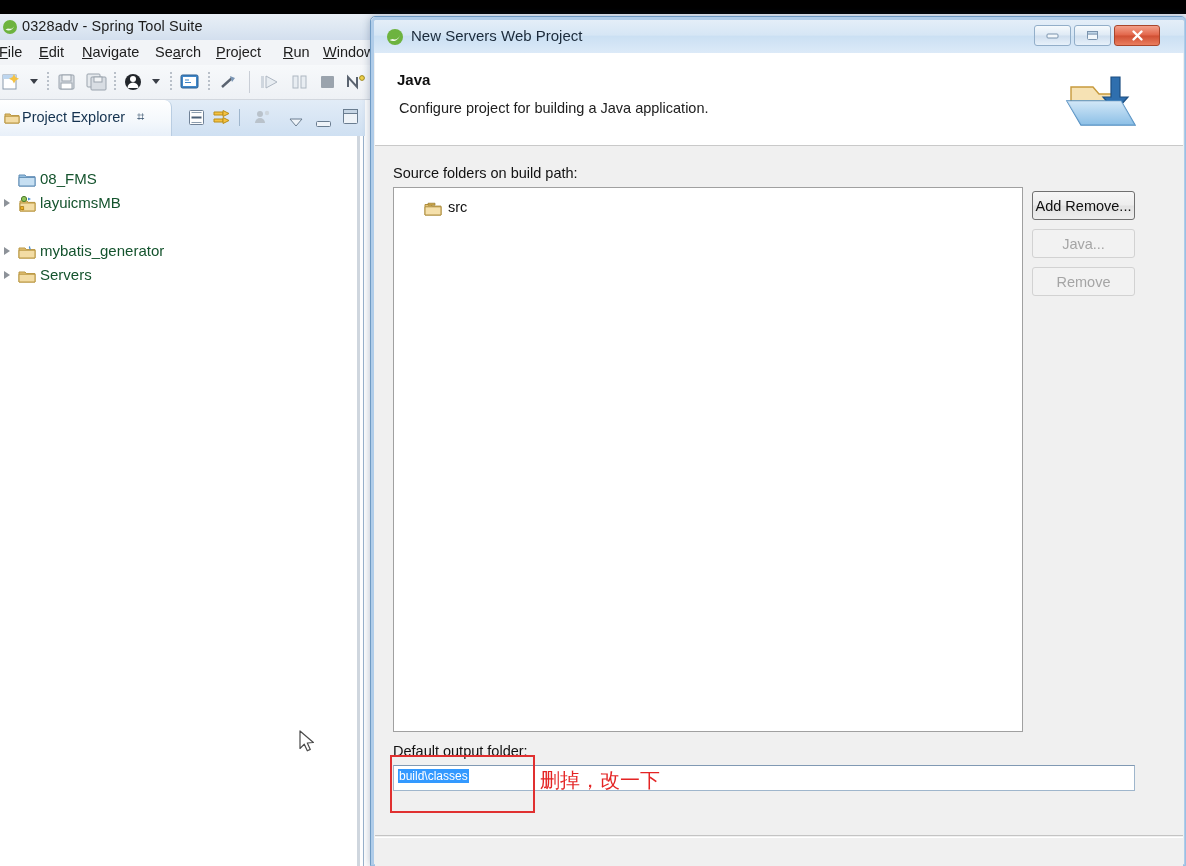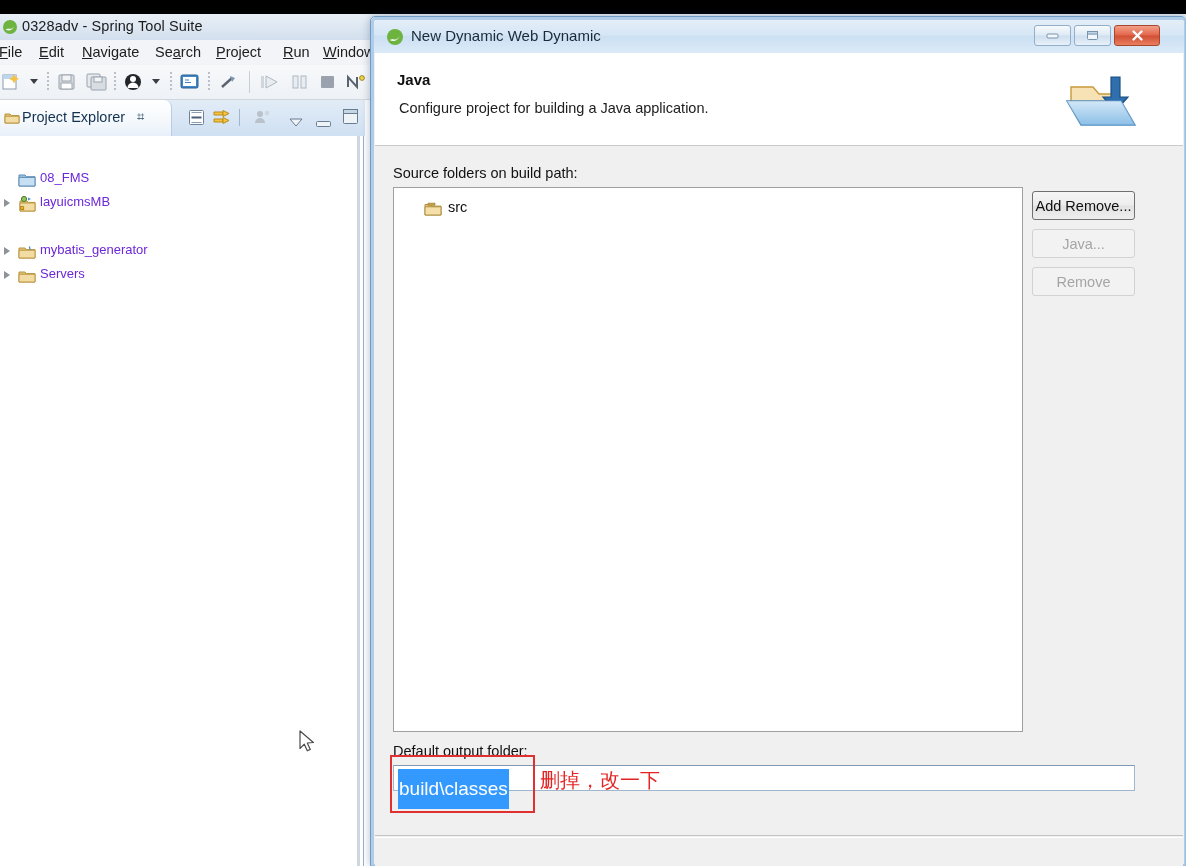--- a/index.html
+++ b/index.html
@@ -100,21 +100,21 @@
   }
   .tree-arrow {
     position: absolute; left: 4px; top: 7px;
     width: 0; height: 0;
     border-top: 4.5px solid transparent; border-bottom: 4.5px solid transparent;
     border-left: 6px solid #8d9299;
   }
   .tree-icon { position: absolute; left: 18px; top: 3px; width: 18px; height: 18px; }
   .tree-label {
     position: absolute; left: 40px; top: 2px;
-    font-size: 13px; color: #6d28d9; white-space: nowrap;
+    font-size: 15px; color: #14532d; white-space: nowrap;
   }
   .tree-label.sel {
     background: #f0ece4; border: 1px solid #d8d0c4; padding: 0 2px; top: 1px;
   }
   .pe-vscroll-edge {
     position: absolute; left: 357px; top: 0; width: 3px; height: 730px;
     background: #cfd6de;
   }
 
   
@@ -240,23 +240,23 @@
     font-size: 14.5px; color: #111111;
   }
   .outfield {
     position: absolute; left: 18px; top: 618px; width: 742px; height: 26px;
     background: #ffffff;
     border: 1px solid #9fb6cc;
     border-top-color: #8099b3;
   }
   .outfield-text {
     position: absolute; left: 4px; top: 3px;
-    font-size: 19px; color: #ffffff;
+    font-size: 12px; color: #ffffff;
     background: #3399ff;
-    padding: 9px 1px;
+    padding: 0 1px;
     white-space: nowrap;
   }
   .anno-box {
     position: absolute; left: 15px; top: 608px; width: 145px; height: 58px;
     border: 2px solid #e03030;
     background: transparent;
     pointer-events: none;
   }
   .anno-text {
     position: absolute; left: 165px; top: 620px;
@@ -511,21 +511,21 @@
   <div class="dialog">
     <div class="dlg-frame-glow"></div>
 
     <div class="dlg-titlebar">
       <span class="dlg-title-icon">
         <svg width="18" height="18" viewBox="0 0 18 18">
           <circle cx="9" cy="9" r="8" fill="#6db33f"></circle>
           <path d="M3.6 12c3.6 2.2 8.6 1 10.4-5-1.2 4-4.6 5.2-7.6 4" fill="#ffffff" opacity=".92"></path>
         </svg>
       </span>
-      <span class="dlg-title-text">New Dynamic Web Dynamic</span>
+      <span class="dlg-title-text">New Servers Web Project</span>
 
       <span class="wbtn wbtn-min">
         <span class="wbtn-glyph">
           <svg width="13" height="9" viewBox="0 0 13 9">
               <rect x="1" y="3" width="11" height="4" rx="1" fill="#f2f7fb" stroke="#7a93ad"></rect>
             </svg>
         </span>
       </span>
       <span class="wbtn wbtn-max">
         <span class="wbtn-glyph">

